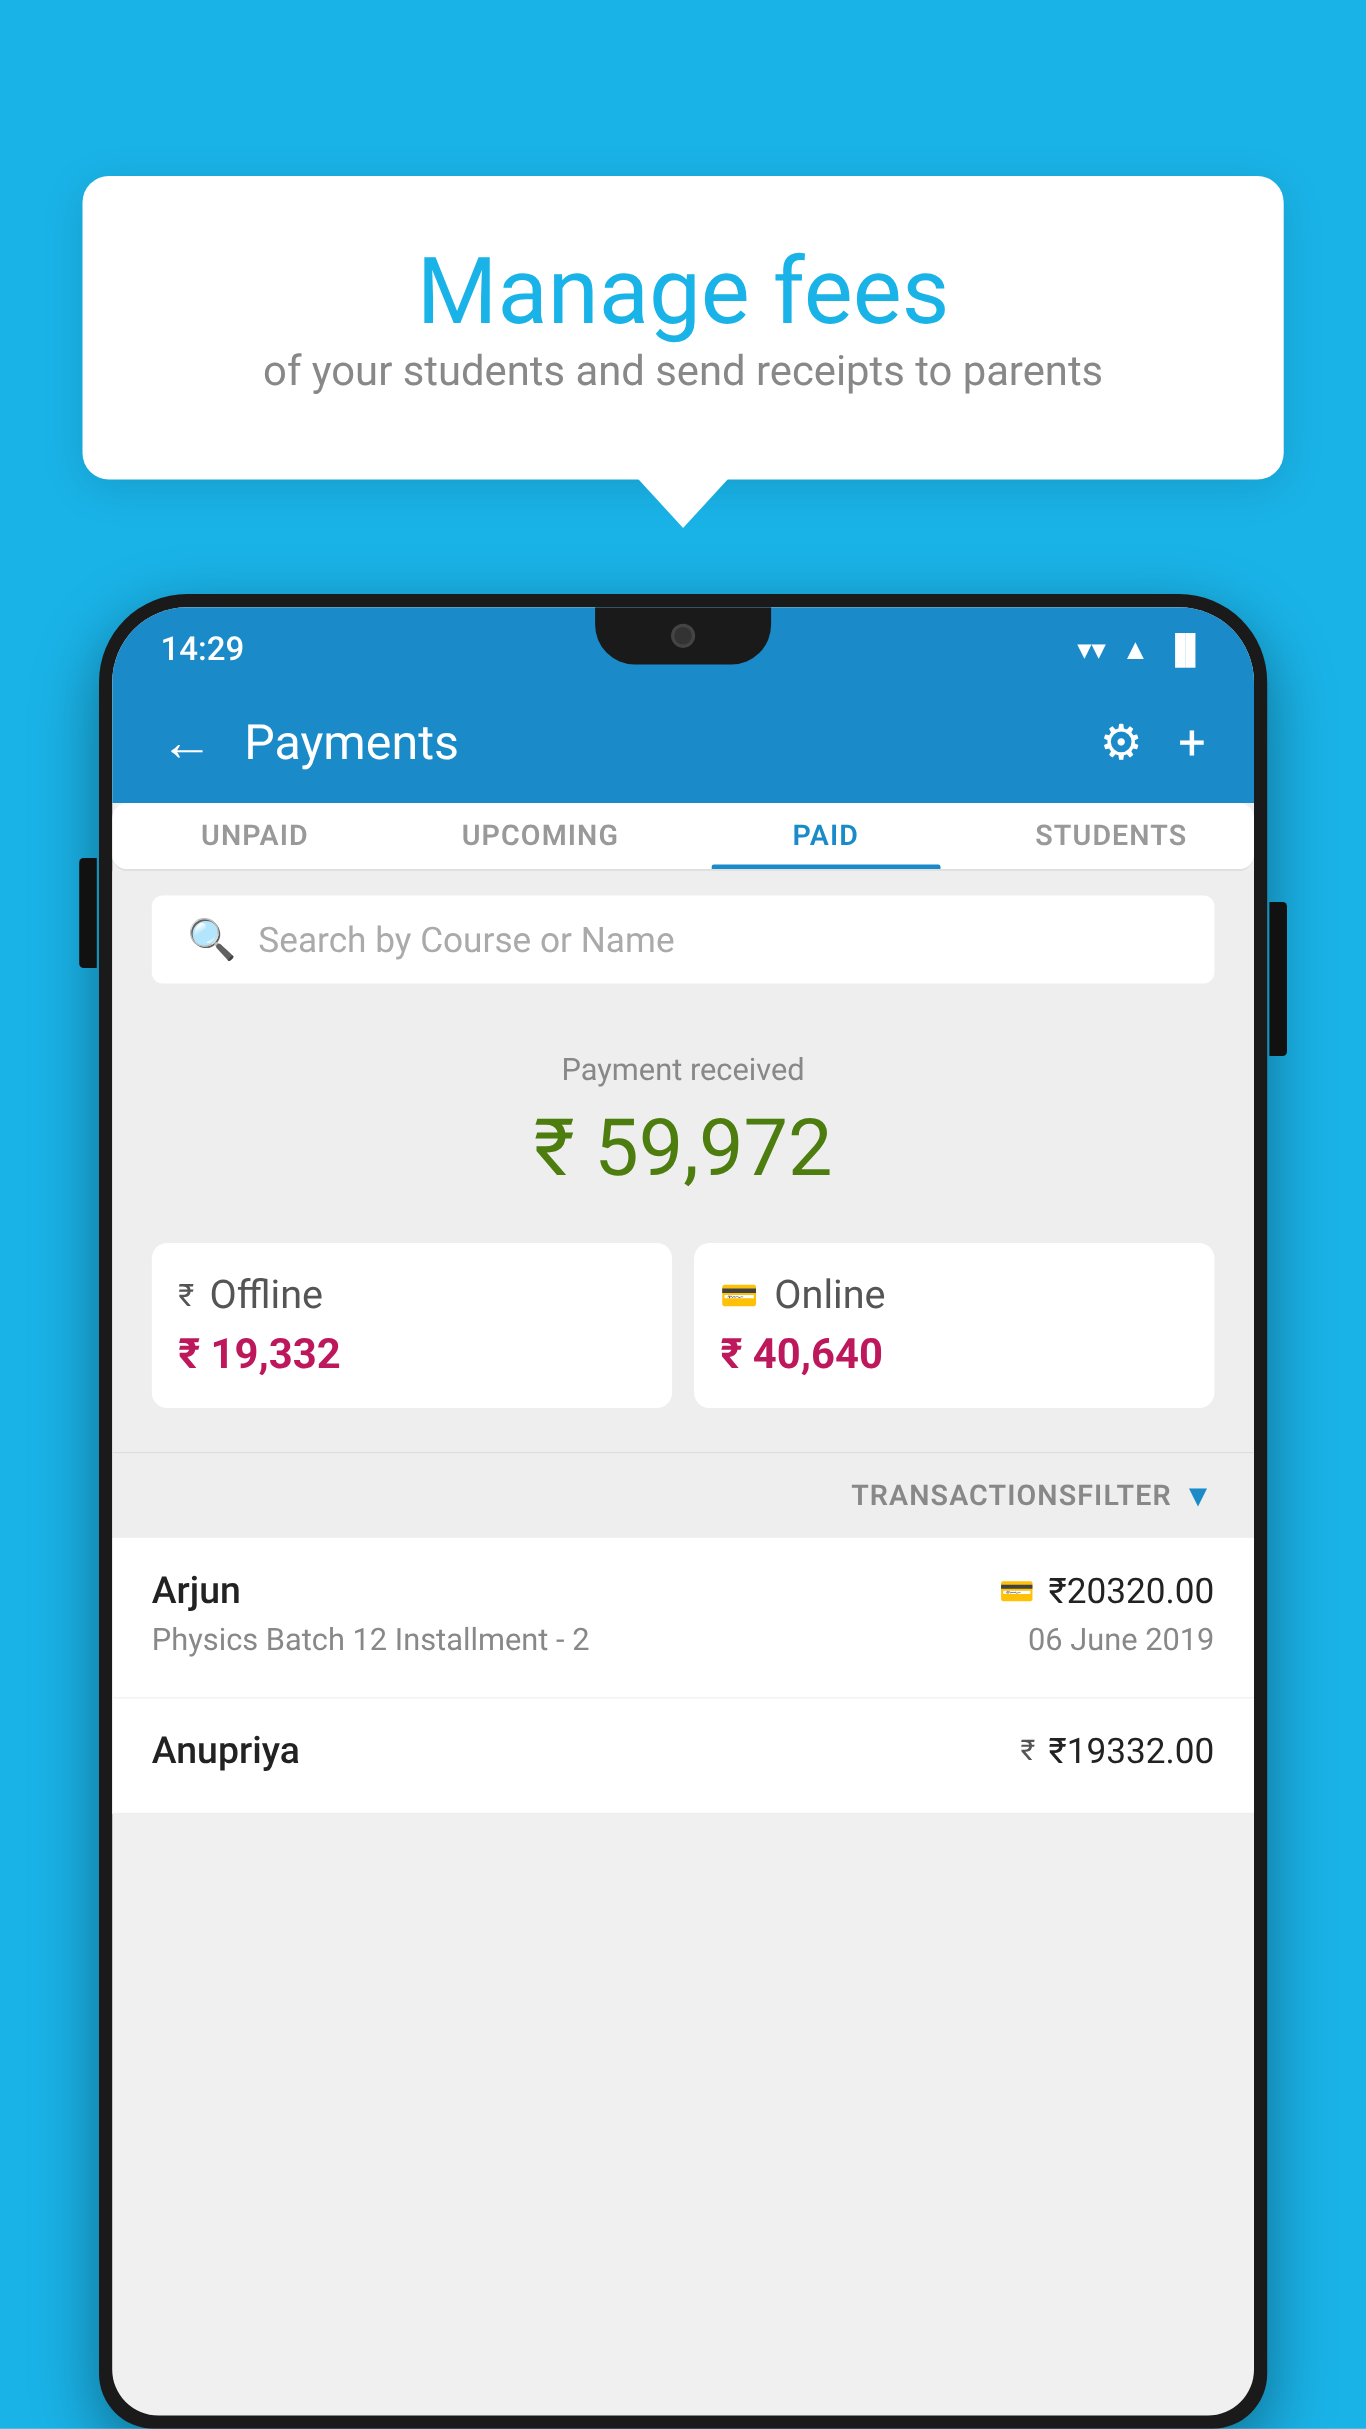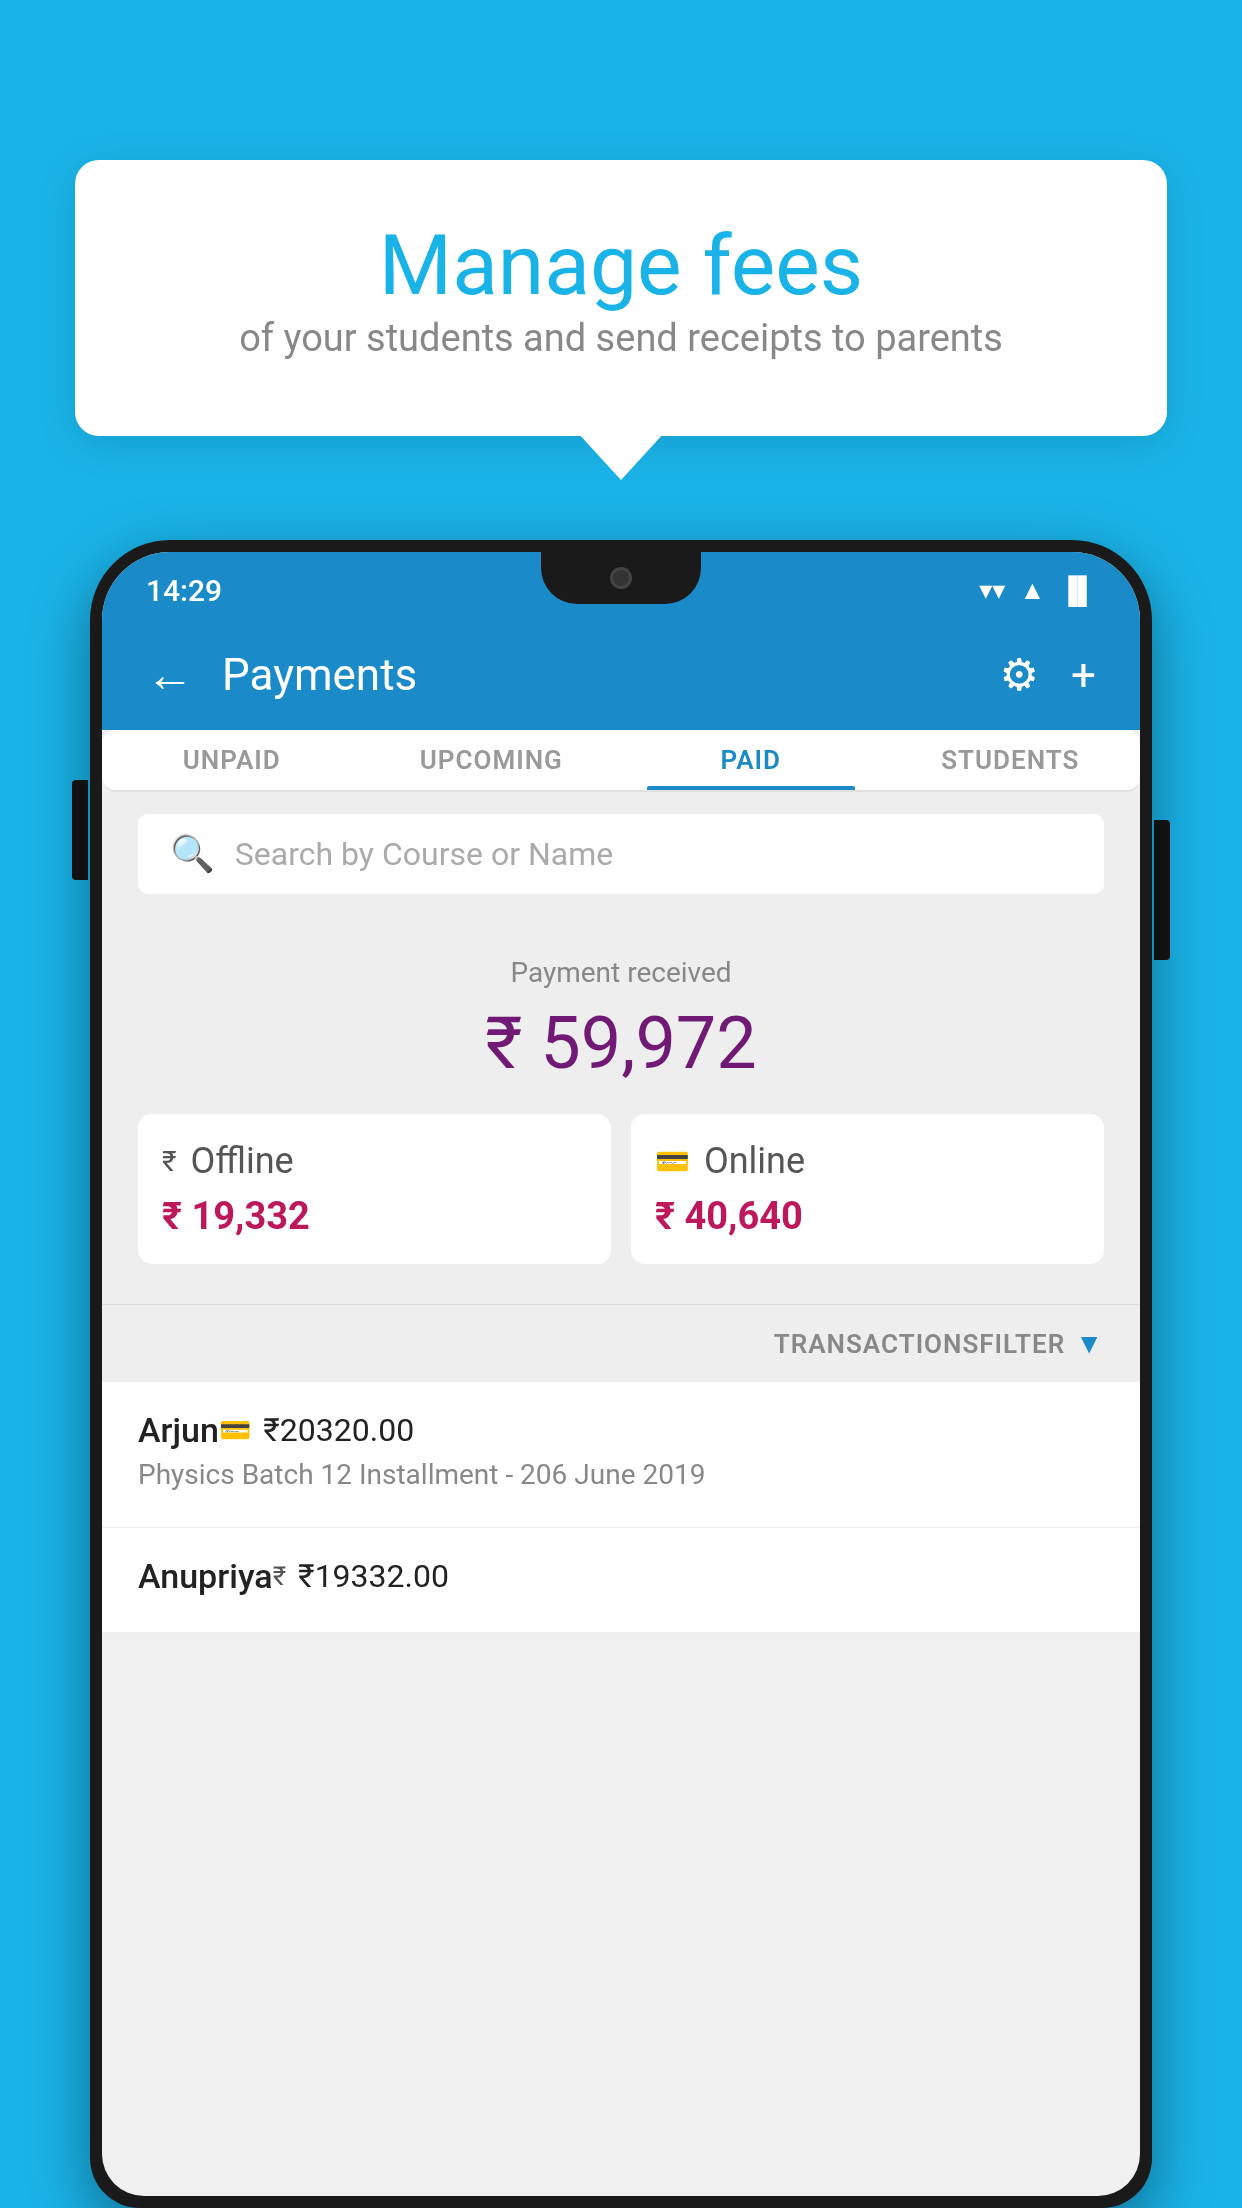--- a/index.html
+++ b/index.html
@@ -243,22 +243,22 @@
       text-align: center;
     }
     .payment-received-label {
       font-size: 28px;
       color: #888;
       margin-bottom: 12px;
     }
     .payment-amount {
       font-size: 72px;
       font-weight: 400;
-      color: #701a75;
-      margin-bottom: 28px;
+      color: #4d7c0f;
+      margin-bottom: 44px;
     }
 
     .payment-cards {
       display: flex;
       gap: 20px;
       margin-bottom: 10px;
     }
     .payment-card {
       flex: 1;
       background: white;
@@ -320,20 +320,21 @@
     .transaction-list {
       background: white;
     }
     .transaction-item {
       padding: 28px 36px;
       border-bottom: 1px solid #eee;
     }
     .transaction-row {
       display: flex;
       align-items: center;
+      justify-content: space-between;
       margin-bottom: 8px;
     }
     .transaction-name {
       font-size: 34px;
       font-weight: 500;
       color: #222;
     }
     .transaction-amount-wrap {
       display: flex;
       align-items: center;

